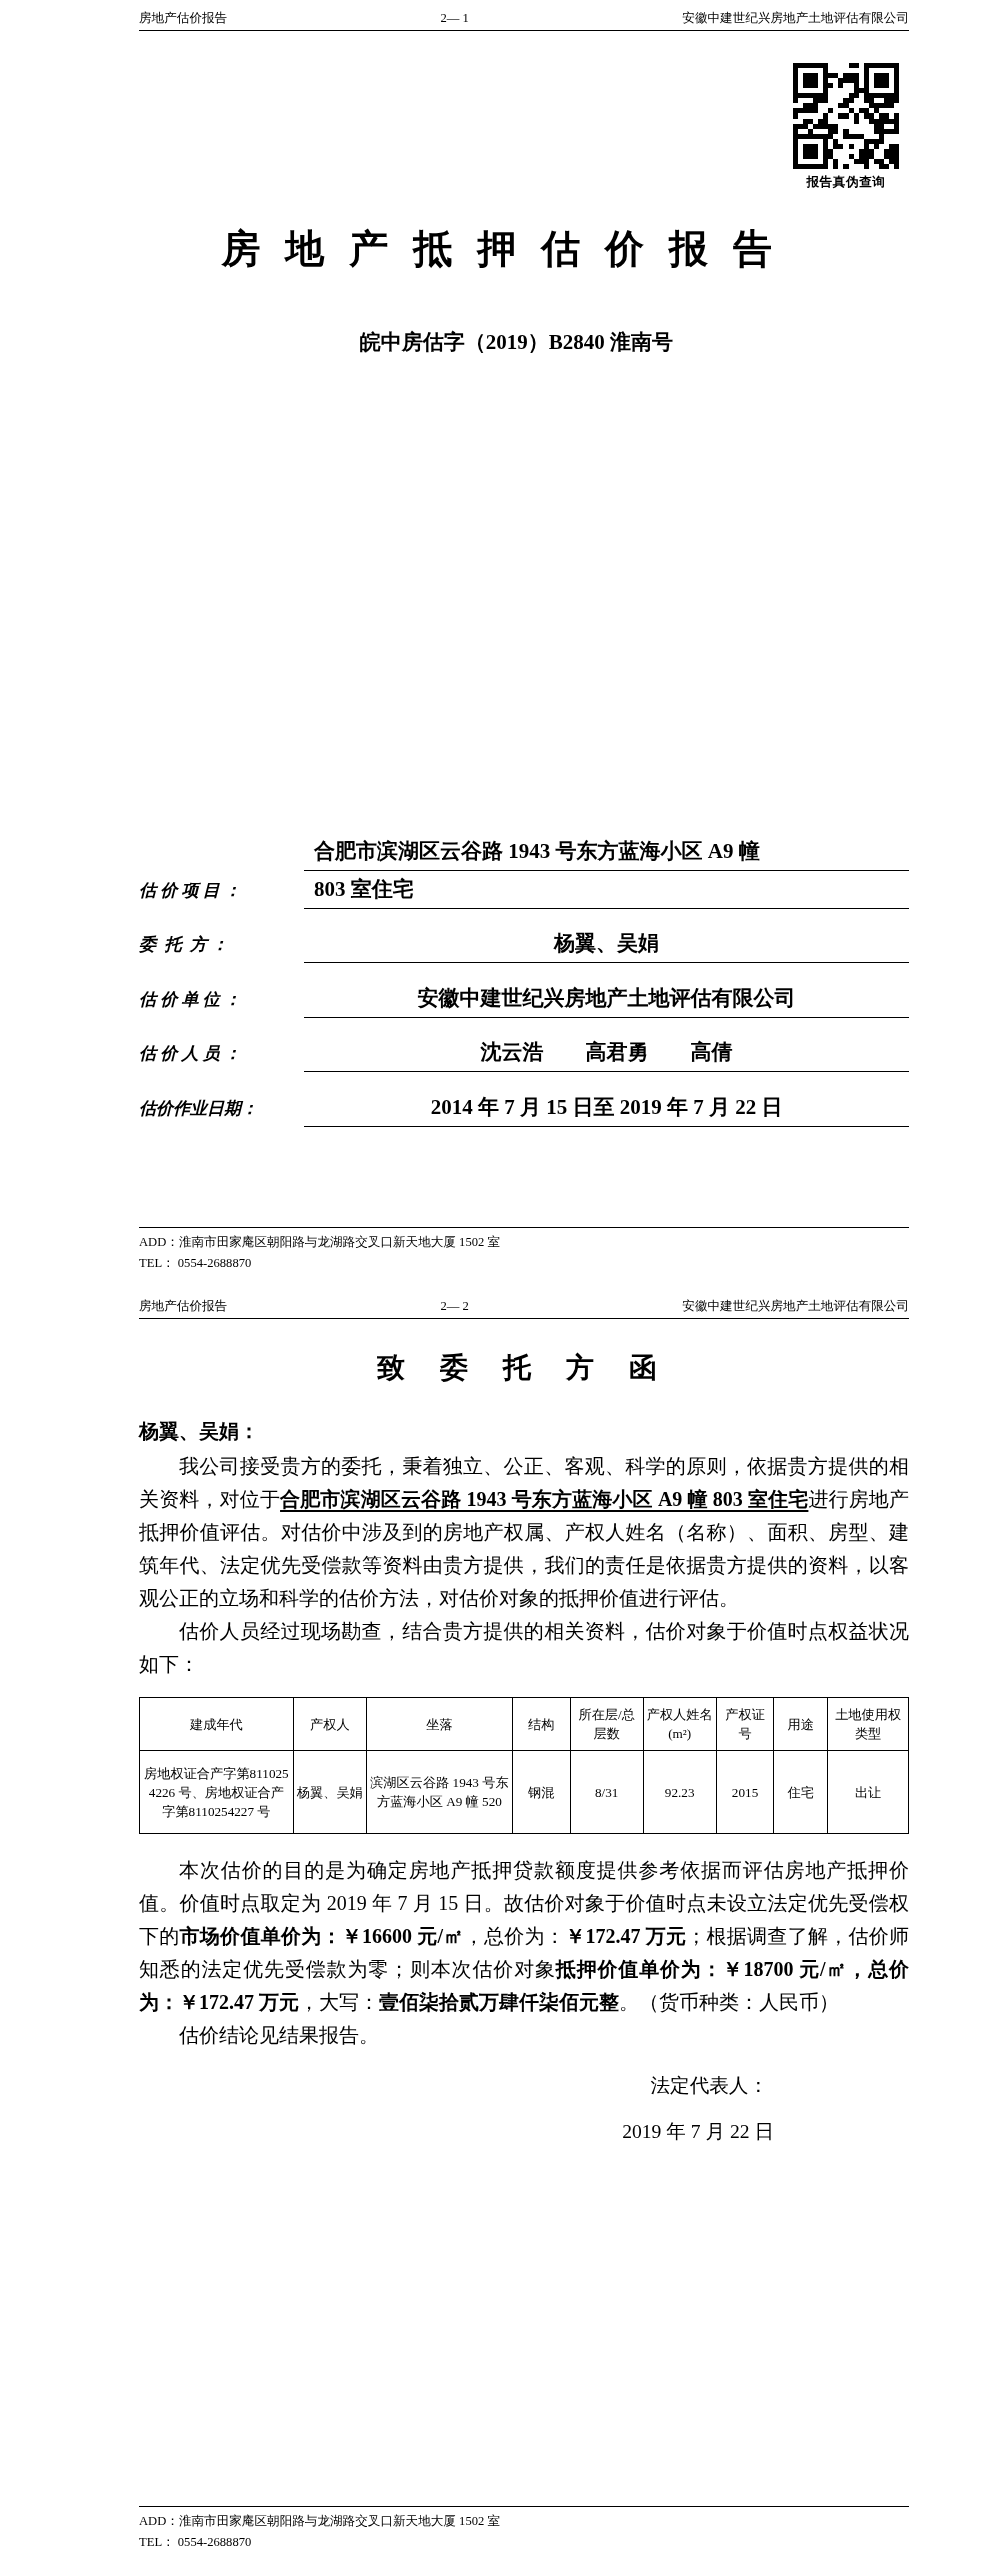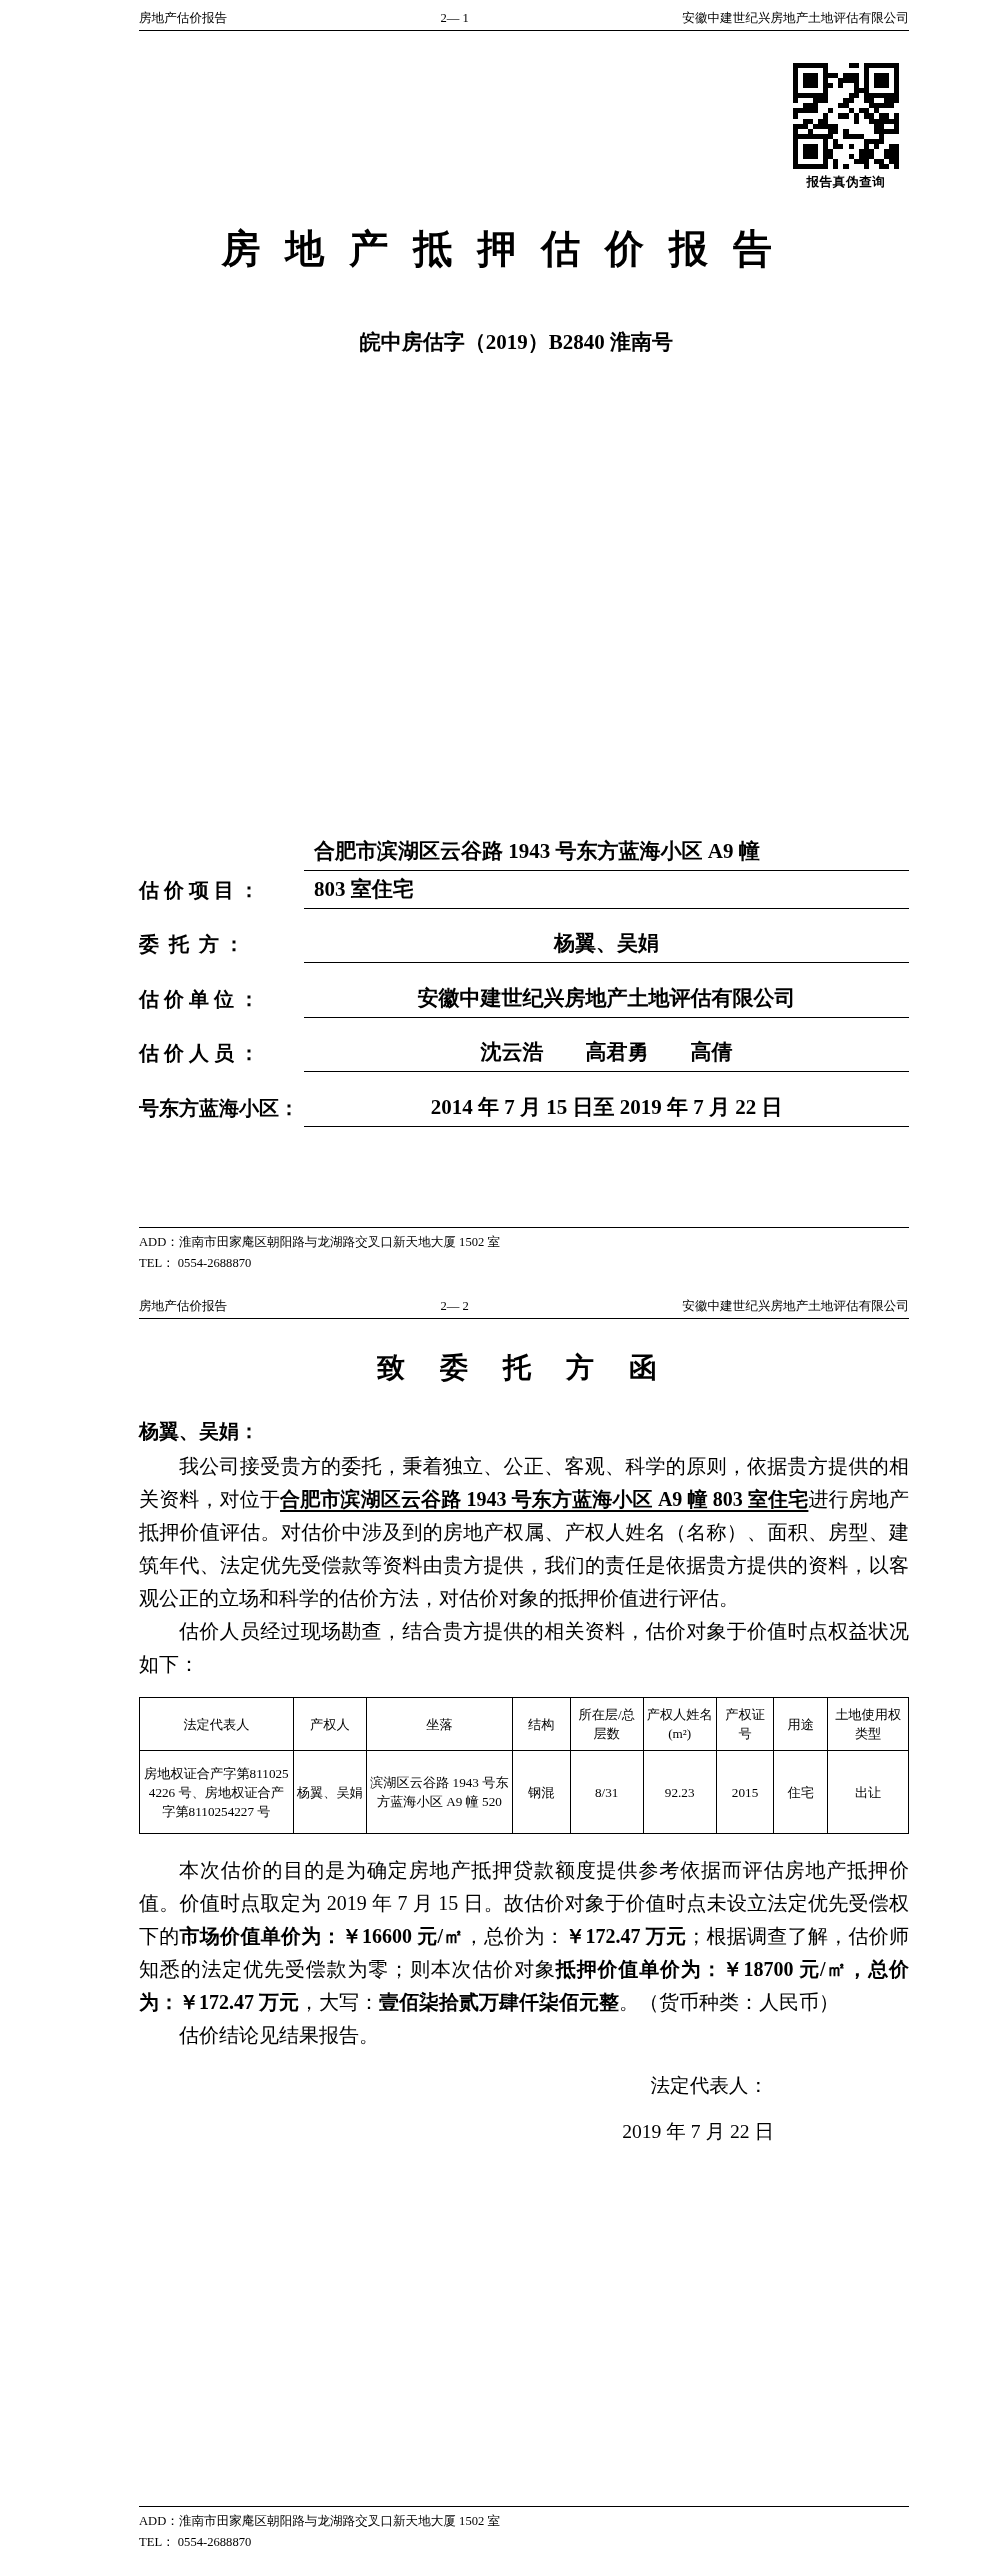--- a/index.html
+++ b/index.html
@@ -22,21 +22,21 @@
   .qr-grid i{background:#000;display:block;}
   .qr-caption{margin-top:5px;font-size:12.6px;font-weight:bold;letter-spacing:0.6px;}
 
   .report-title{position:absolute;top:222px;left:0;width:100%;text-align:center;
        font-size:39px;font-weight:bold;letter-spacing:7.6px;margin:0;}
   .report-number{position:absolute;top:328px;left:16px;width:100%;text-align:center;
        font-size:21px;font-weight:bold;margin:0;}
 
   .appraisal-form{position:absolute;top:833px;left:139px;width:770px;font-weight:bold;}
   .form-row{display:flex;align-items:flex-end;margin-bottom:16.4px;}
-  .form-label{width:165px;flex:none;font-size:20px;line-height:37px;white-space:pre;}
+  .form-label{width:165px;flex:none;font-size:17px;line-height:37px;white-space:pre;font-style:italic;}
   .form-values{flex:1;min-width:0;}
   .form-value{border-bottom:1.3px solid #000;font-size:21px;line-height:37px;
        text-align:center;padding:0 5px;}
   .form-value.left{text-align:left;padding-left:10px;}
 
   .p2-content{position:absolute;top:61px;left:139px;width:770px;}
   .letter-title{font-size:28px;font-weight:bold;text-align:center;letter-spacing:14px;
        margin:0 0 29px 0;}
   .salutation{font-size:20px;font-weight:bold;line-height:30px;margin:0 0 3.8px 0;}
   .para{font-size:20px;line-height:33px;text-indent:2em;text-align:justify;margin:0;}
@@ -331,21 +331,21 @@
         <div class="form-value">安徽中建世纪兴房地产土地评估有限公司</div>
       </div>
     </div>
     <div class="form-row">
       <div class="form-label">估 价 人 员 ：</div>
       <div class="form-values">
         <div class="form-value">沈云浩　　高君勇　　高倩</div>
       </div>
     </div>
     <div class="form-row">
-      <div class="form-label">号东方蓝海小区：</div>
+      <div class="form-label">估价作业日期：</div>
       <div class="form-values">
         <div class="form-value">2014 年 7 月 15 日至 2019 年 7 月 22 日</div>
       </div>
     </div>
   </div>
 
   <footer class="page-footer">
     <div>ADD：淮南市田家庵区朝阳路与龙湖路交叉口新天地大厦 1502 室</div>
     <div>TEL：  0554-2688870</div>
   </footer>
@@ -371,21 +371,21 @@
           <col style="width:19%">
           <col style="width:7.5%">
         <col style="width:9.5%">
           <col style="width:9.5%">
           <col style="width:7.5%">
           <col style="width:7%">
           <col style="width:10.5%">
       </colgroup>
       <thead>
         <tr>
-          <th>法定代表人</th>
+          <th>建成年代</th>
           <th>产权人</th>
           <th>坐落</th>
           <th>结构</th>
           <th>所在层/总层数</th>
           <th>产权人姓名(m²)</th>
           <th>产权证号</th>
           <th>用途</th>
           <th>土地使用权类型</th>
         </tr>
       </thead>

